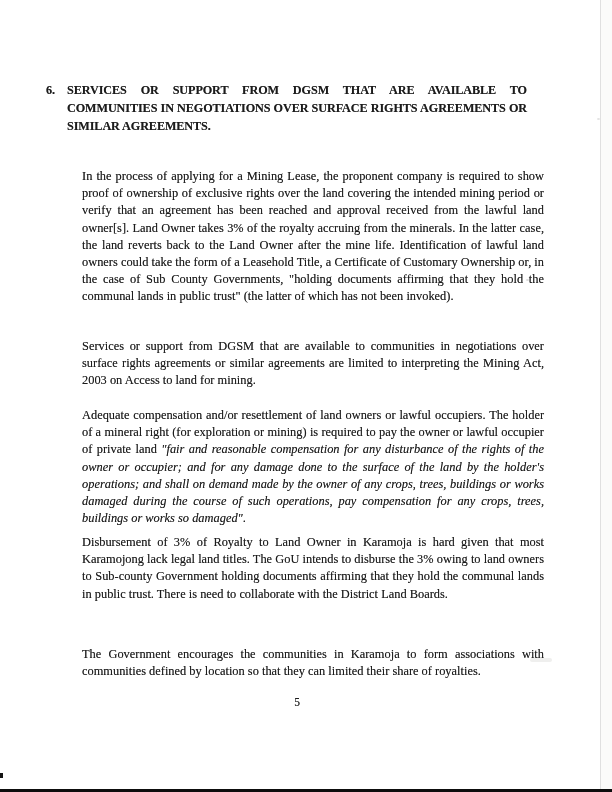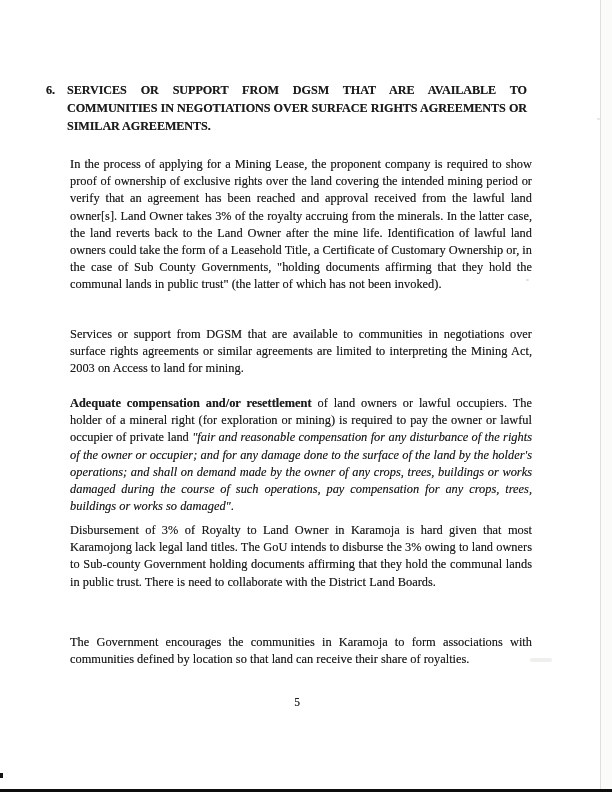--- a/index.html
+++ b/index.html
@@ -27,26 +27,26 @@
     font-size: 12.2px;
     line-height: 18px;
     letter-spacing: -0.1px;
   }
   .hnum { width: 21px; flex: none; }
   .htext { flex: 1; text-align: justify; }
   .para {
     position: absolute;
     left: 66px;
     width: 462px;
-    margin: 4px;
+    margin: 16px;
     text-align: justify;
     font-size: 12.4px;
     line-height: 17.2px;
   }
-  .para .bold { font-weight: 700; }
+  .para .bold { font-weight: 400; }
   .para .italic { font-style: italic; }
   .page-number {
     position: absolute;
     top: 696px;
     left: 66px;
     width: 462px;
     text-align: center;
     font-size: 11.5px;
   }
   
@@ -97,21 +97,21 @@
   </div>
 
   <p class="para" style="top:152px"><span>In the process of applying for a Mining Lease, the proponent company is required to show proof of ownership of exclusive rights over the land covering the intended mining period or verify that an agreement has been reached and approval received from the lawful land owner[s]. Land Owner takes 3% of the royalty accruing from the minerals. In the latter case, the land reverts back to the Land Owner after the mine life. Identification of lawful land owners could take the form of a Leasehold Title, a Certificate of Customary Ownership or, in the case of Sub County Governments, "holding documents affirming that they hold the communal lands in public trust" (the latter of which has not been invoked).</span></p>
 
   <p class="para" style="top:322px"><span>Services or support from DGSM that are available to communities in negotiations over surface rights agreements or similar agreements are limited to interpreting the Mining Act, 2003 on Access to land for mining.</span></p>
 
   <p class="para" style="top:391px"><span class="bold">Adequate compensation and/or resettlement</span><span> of land owners or lawful occupiers. The holder of a mineral right (for exploration or mining) is required to pay the owner or lawful occupier of private land </span><span class="italic">"fair and reasonable compensation for any disturbance of the rights of the owner or occupier; and for any damage done to the surface of the land by the holder's operations; and shall on demand made by the owner of any crops, trees, buildings or works damaged during the course of such operations, pay compensation for any crops, trees, buildings or works so damaged"</span><span>.</span></p>
 
   <p class="para" style="top:518px"><span>Disbursement of 3% of Royalty to Land Owner in Karamoja is hard given that most Karamojong lack legal land titles. The GoU intends to disburse the 3% owing to land owners to Sub-county Government holding documents affirming that they hold the communal lands in public trust. There is need to collaborate with the District Land Boards.</span></p>
 
-  <p class="para" style="top:630px"><span>The Government encourages the communities in Karamoja to form associations with communities defined by location so that land can receive their share of royalties.</span></p>
+  <p class="para" style="top:630px"><span>The Government encourages the communities in Karamoja to form associations with communities defined by location so that they can limited their share of royalties.</span></p>
 
   <div class="page-number">5</div>
 
   <div class="scan-edge-right"></div>
   <div class="scan-edge-outer"></div>
   <div class="scan-bottom-bar"></div>
   <div class="scan-left-mark"></div>
   <div class="scan-smudge"></div>
   <div class="scan-speck-1"></div>
   <div class="scan-speck-2"></div>

